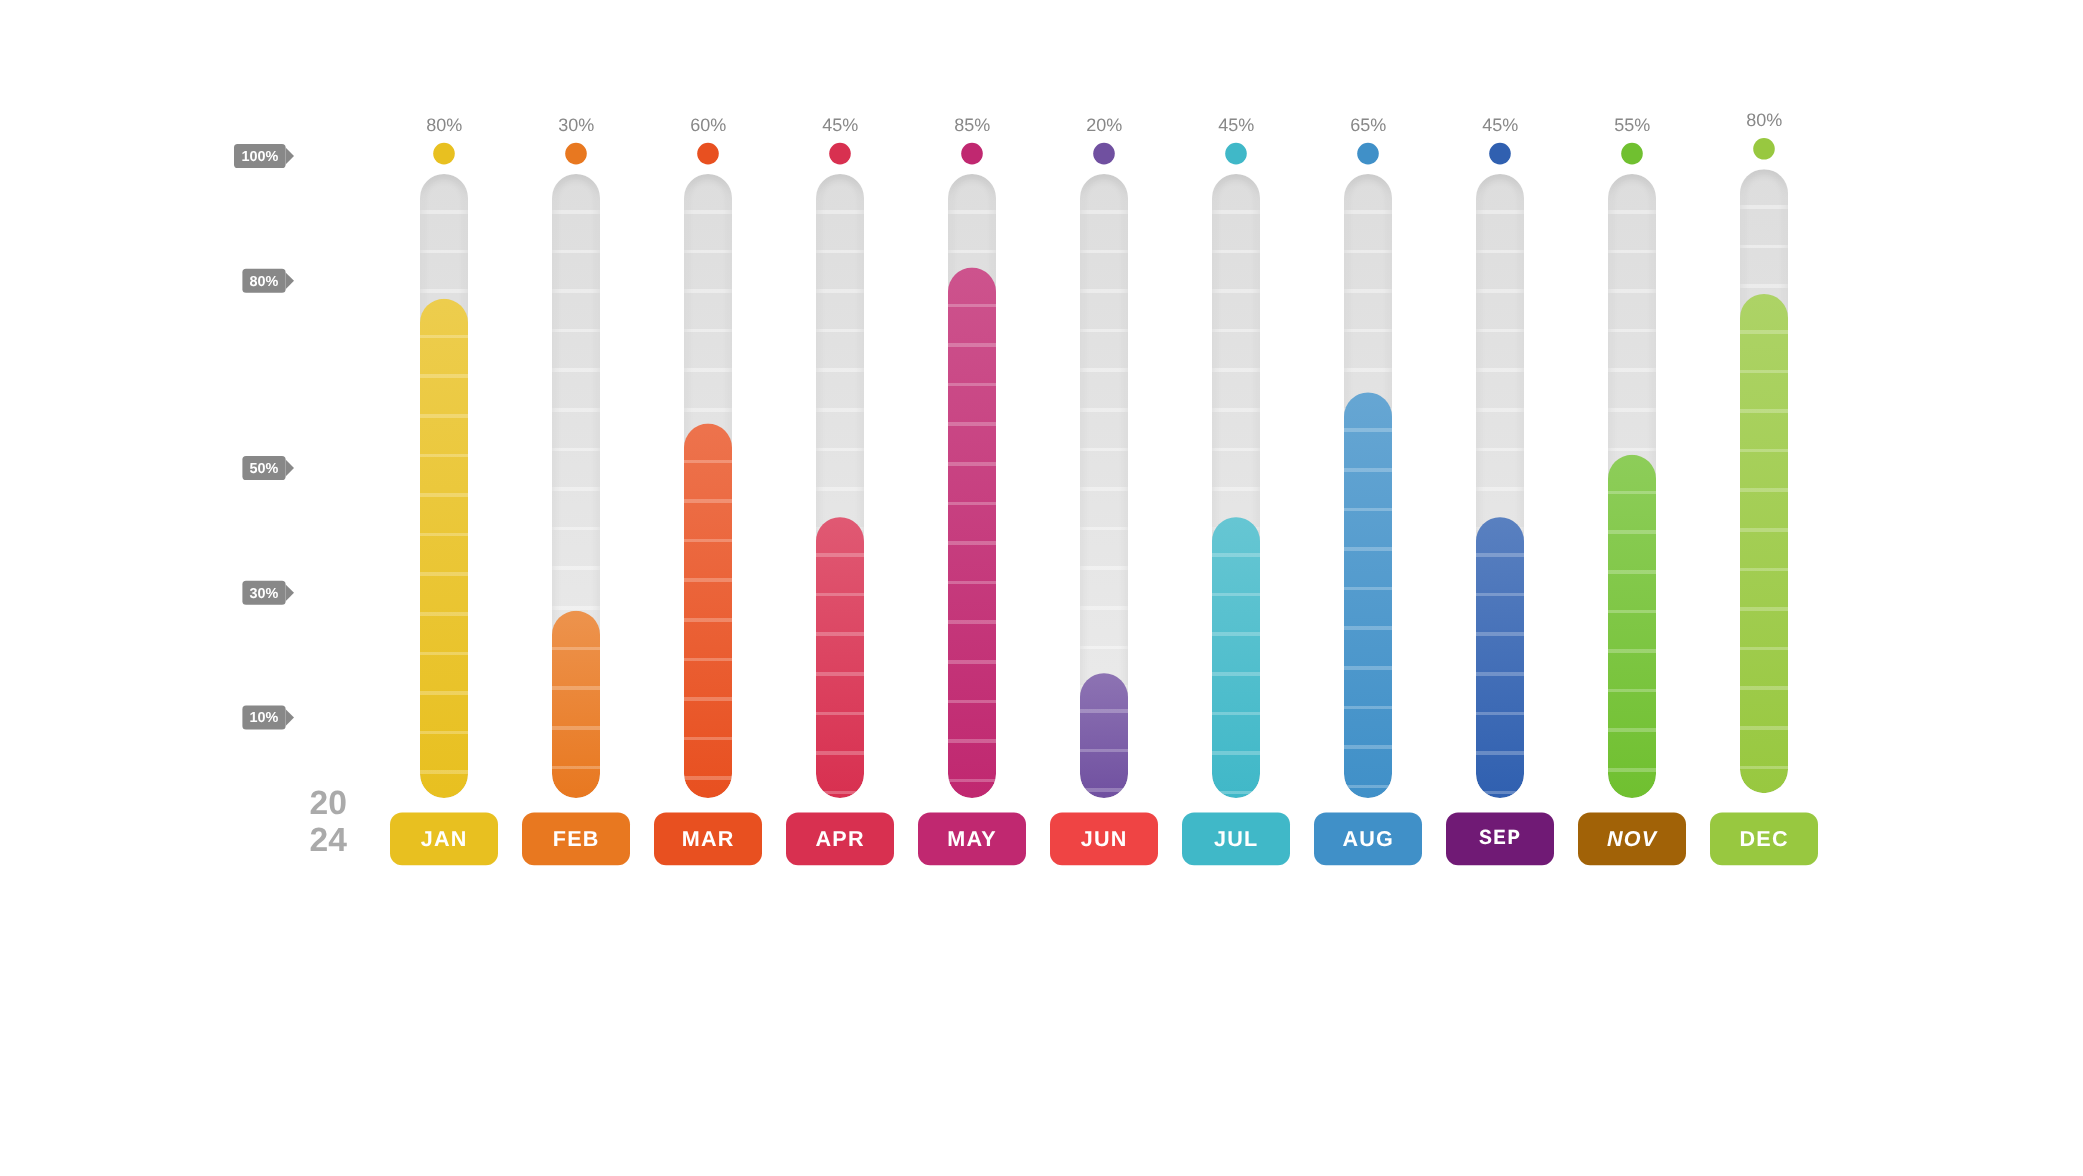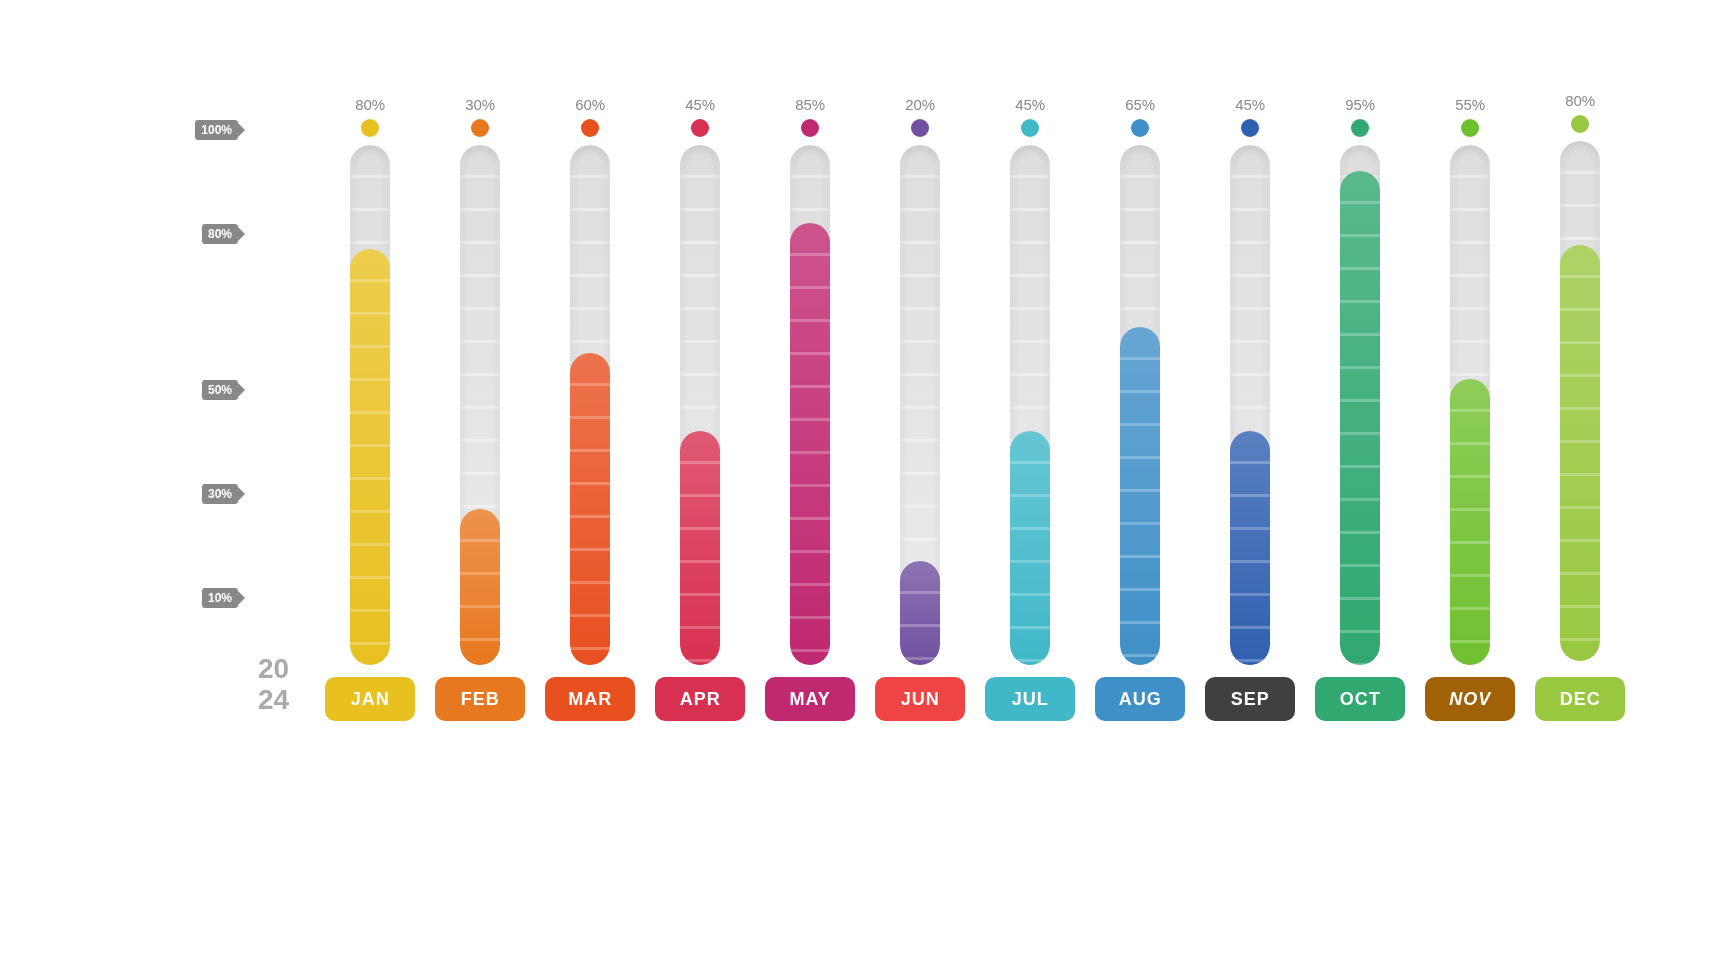--- a/index.html
+++ b/index.html
@@ -256,29 +256,21 @@
             <div class="bar-fill" style="height: 338px; background: repeating-linear-gradient(transparent, transparent 30px, rgba(255, 255, 255, 0.25) 30px, rgba(255, 255, 255, 0.25) 33px), linear-gradient(rgb(102, 166, 211), rgb(64, 144, 200)) rgb(64, 144, 200);"></div>
           </div>
           <div class="month-badge" style="background-color: rgb(64, 144, 200);">AUG</div>
         </div>
         <div class="month-col">
           <div class="percent-label">45%</div>
           <div class="dot" style="background-color: rgb(48, 96, 176);"></div>
           <div class="bar-track" style="height: 520px;">
             <div class="bar-fill" style="height: 234px; background: repeating-linear-gradient(transparent, transparent 30px, rgba(255, 255, 255, 0.25) 30px, rgba(255, 255, 255, 0.25) 33px), linear-gradient(rgb(89, 128, 192), rgb(48, 96, 176)) rgb(48, 96, 176);"></div>
           </div>
-          <div class="month-badge" style="background-color: #404040;">SEP</div>
-        </div>
-        <div class="month-col">
-          <div class="percent-label">95%</div>
-          <div class="dot" style="background-color: rgb(48, 168, 112);"></div>
-          <div class="bar-track" style="height: 520px;">
-            <div class="bar-fill" style="height: 494px; background: repeating-linear-gradient(transparent, transparent 30px, rgba(255, 255, 255, 0.25) 30px, rgba(255, 255, 255, 0.25) 33px), linear-gradient(rgb(89, 185, 141), rgb(48, 168, 112)) rgb(48, 168, 112);"></div>
-          </div>
-          <div class="month-badge" style="background-color: rgb(48, 168, 112);">OCT</div>
+          <div class="month-badge" style="background-color: #701a75; font-family: Liberation Mono, monospace;">SEP</div>
         </div>
         <div class="month-col">
           <div class="percent-label">55%</div>
           <div class="dot" style="background-color: rgb(112, 192, 48);"></div>
           <div class="bar-track" style="height: 520px;">
             <div class="bar-fill" style="height: 286px; background: repeating-linear-gradient(transparent, transparent 30px, rgba(255, 255, 255, 0.25) 30px, rgba(255, 255, 255, 0.25) 33px), linear-gradient(rgb(141, 205, 89), rgb(112, 192, 48)) rgb(112, 192, 48);"></div>
           </div>
           <div class="month-badge" style="background-color: #a16207; font-style: italic;">NOV</div>
         </div>
         <div class="month-col">

